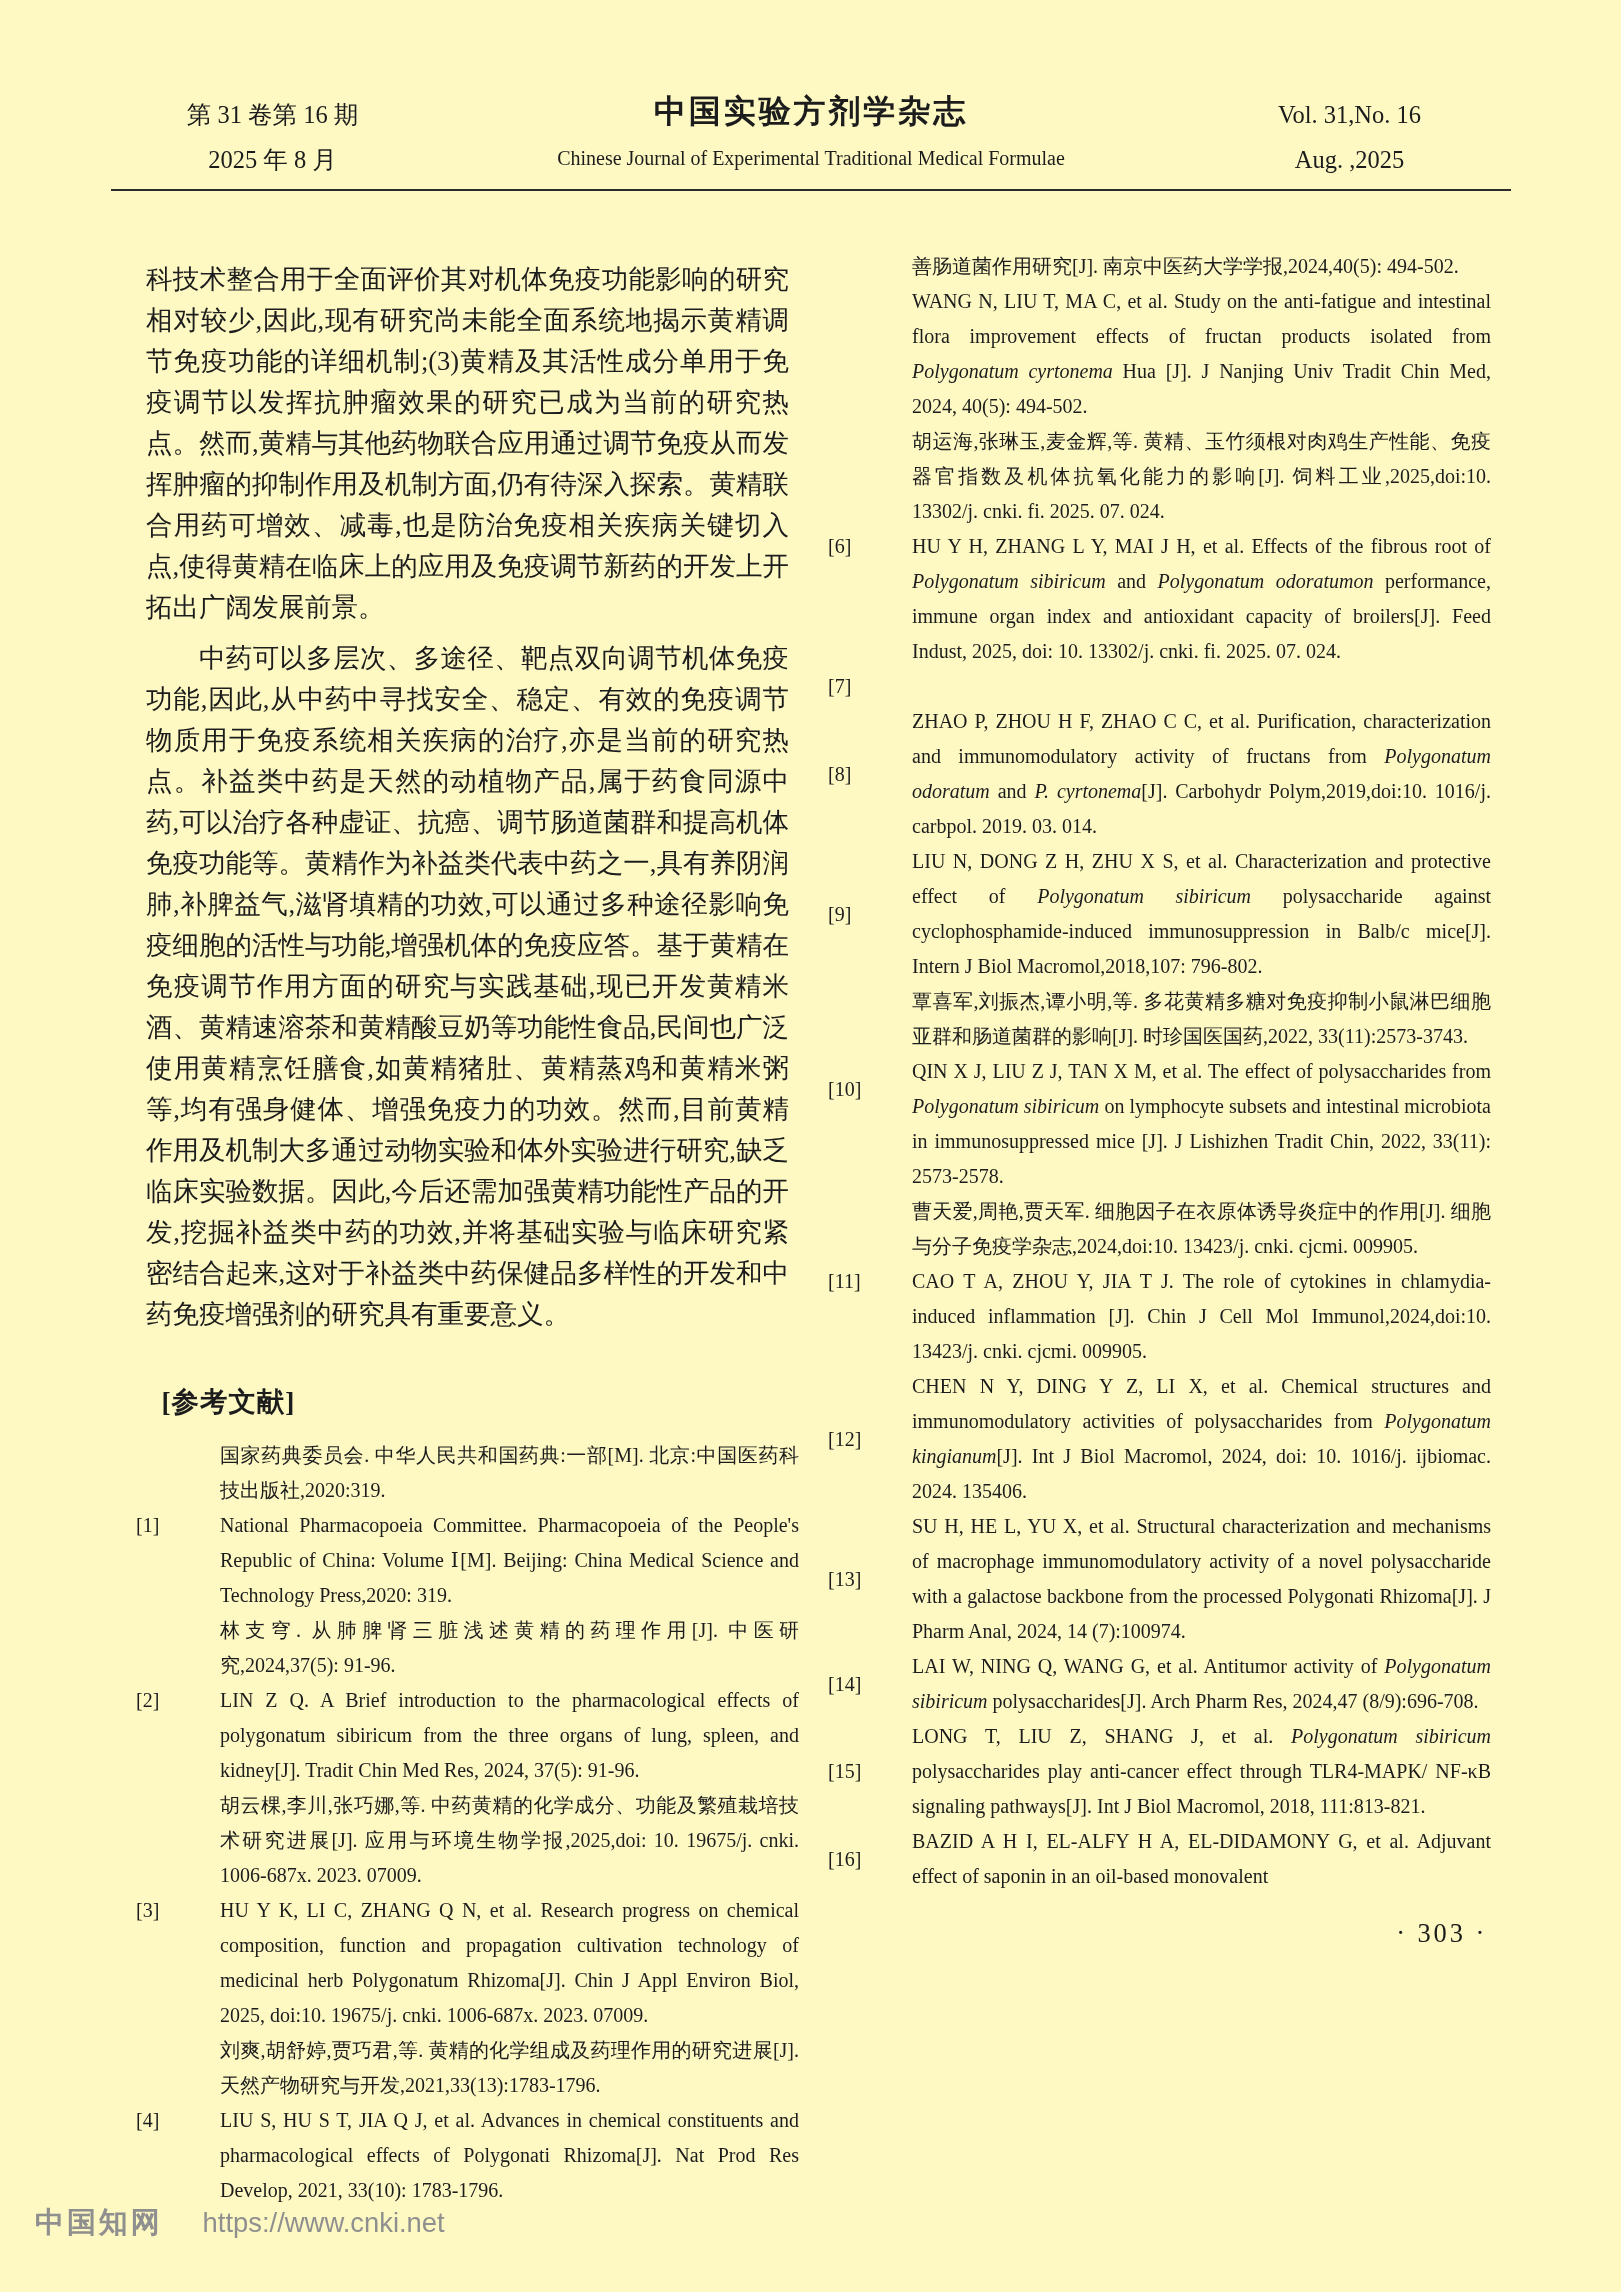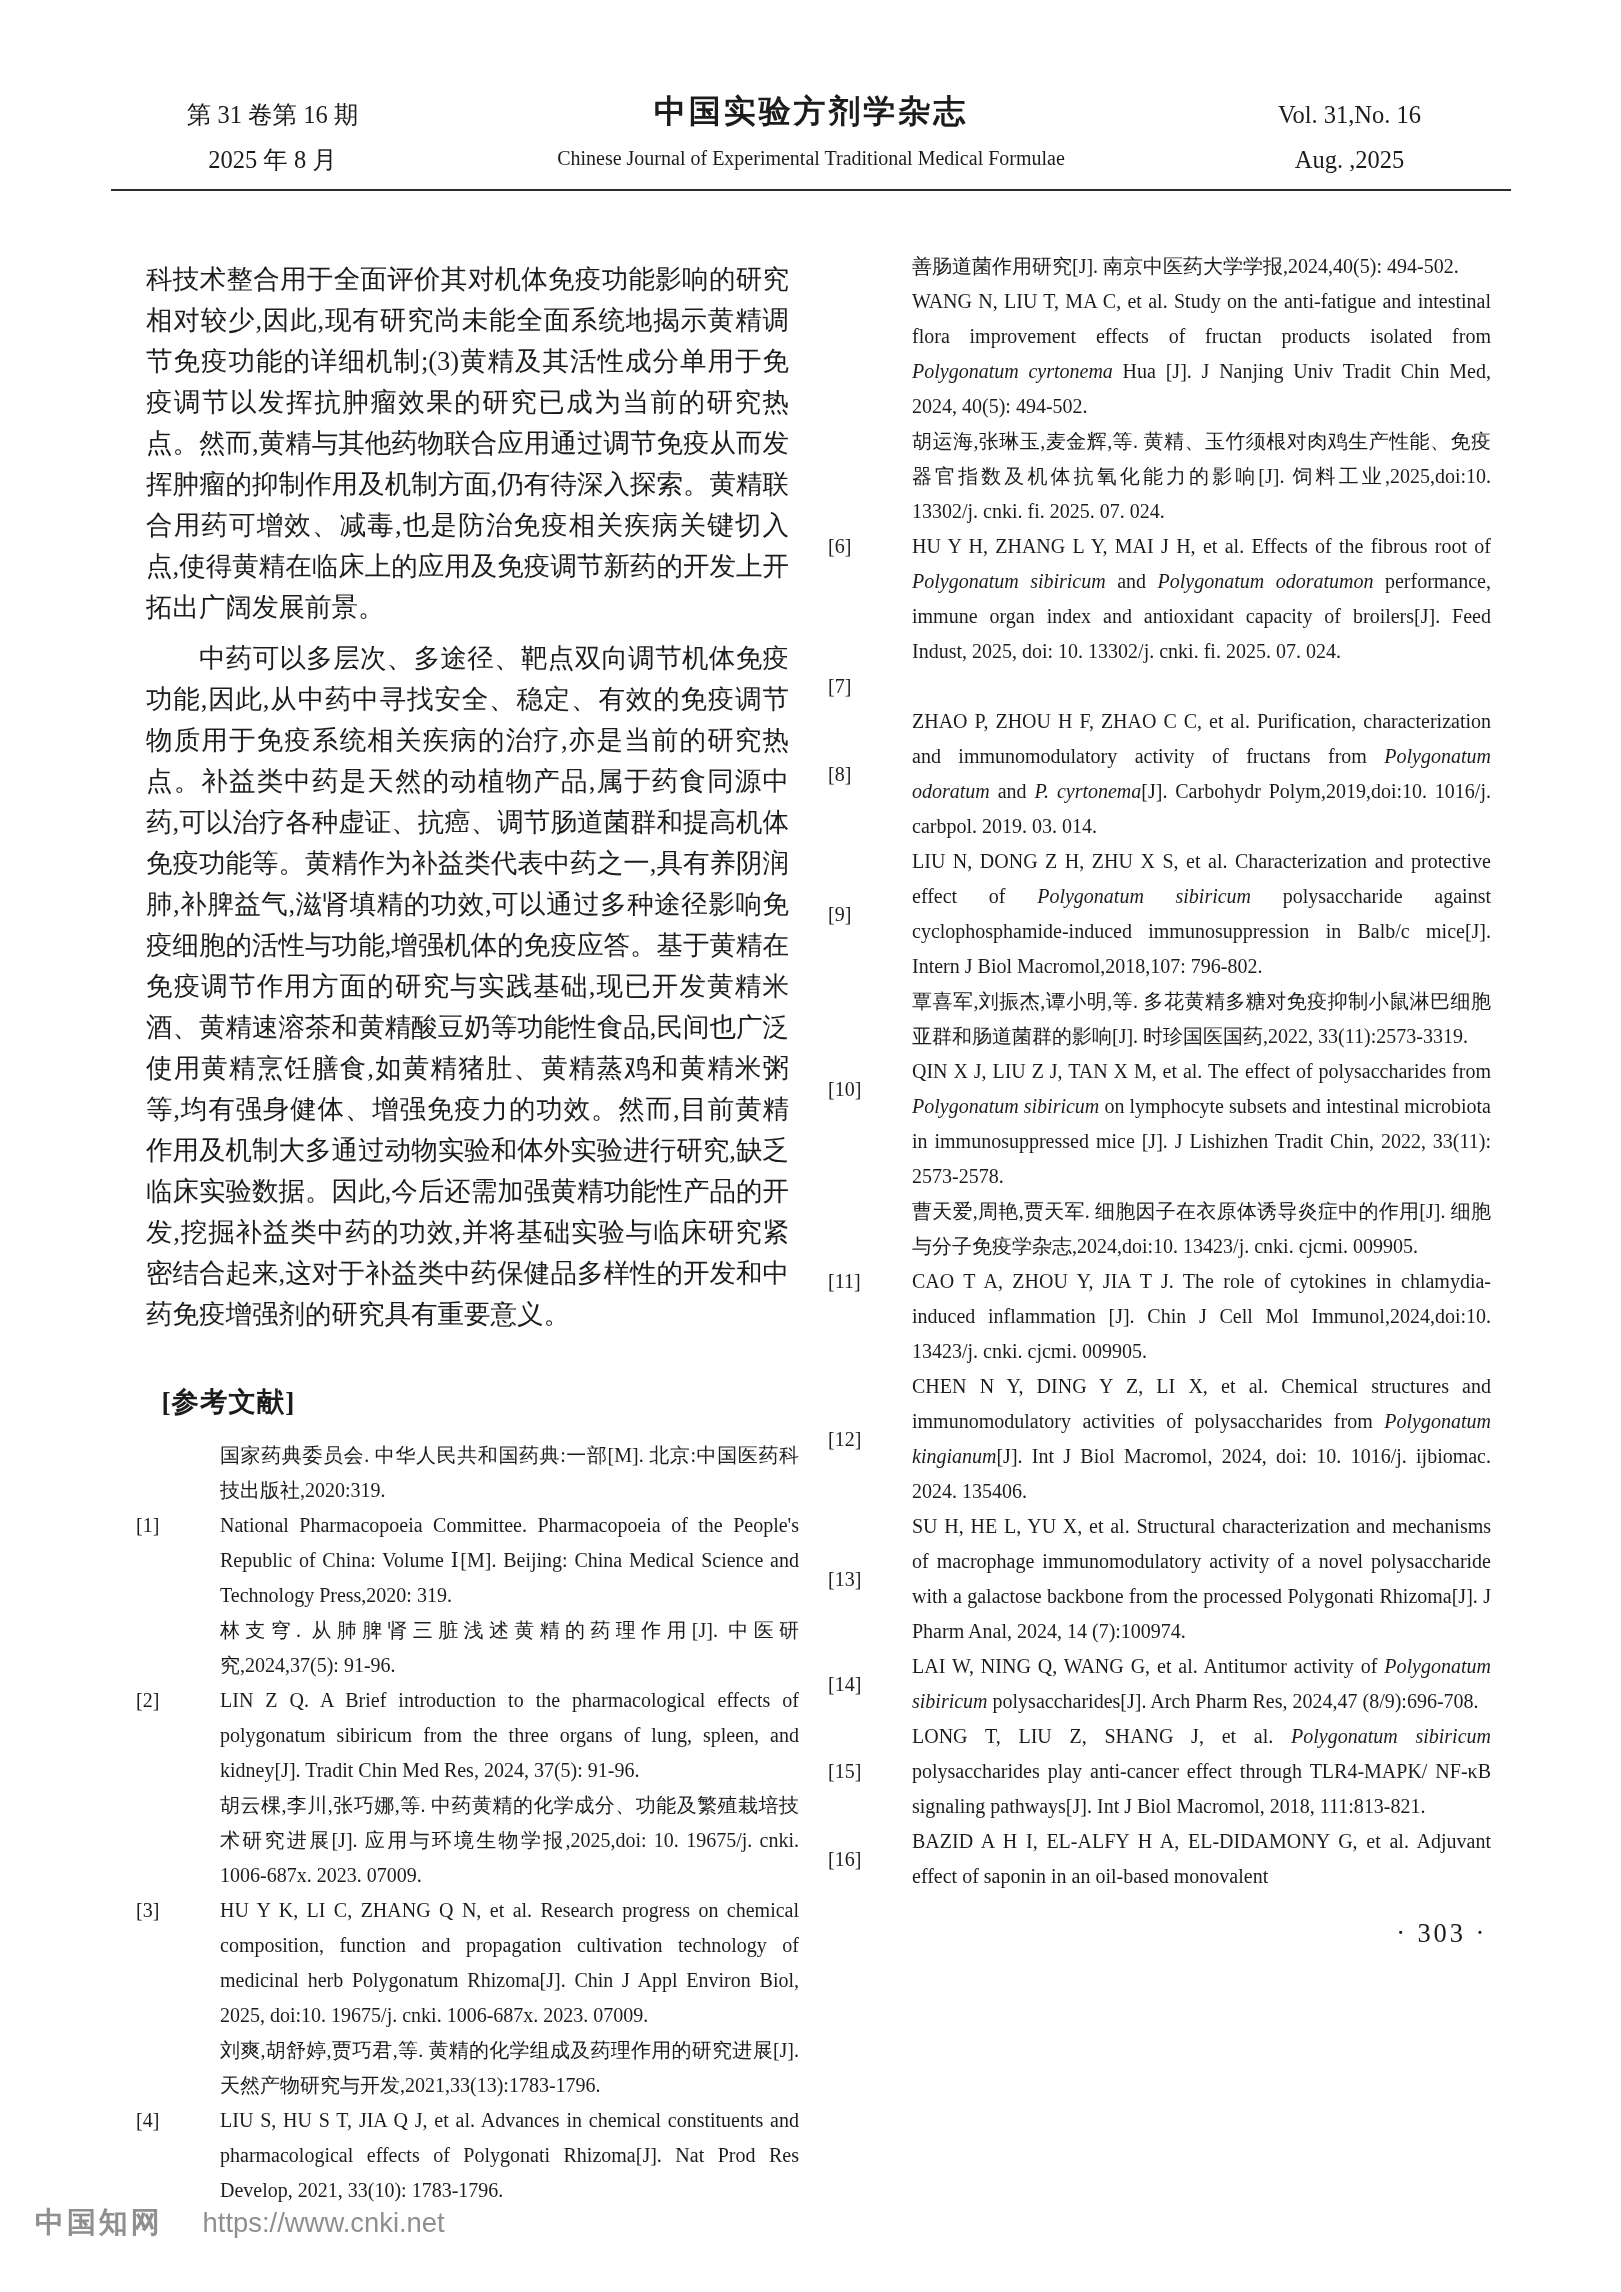--- a/index.html
+++ b/index.html
@@ -1,20 +1,20 @@
 <!DOCTYPE html>
 <html><head>
 <meta charset="utf-8">
 <style>
   html,body{margin:0;padding:0;}
   body{background:#e8e8e6;}
   .page{
     position:relative;
     width:1621px;height:2293px;
-    background:#ffffff;
+    background:#fef9c3;
     font-family:"Liberation Serif","DejaVu Serif",serif;
     color:#1c1c1c;
     overflow:hidden;
   }
   
   .header{
     position:absolute;top:94px;left:111px;width:1400px;
     display:grid;grid-template-columns:323px 1fr 323px;
     align-items:end;row-gap:13.7px;
     padding-bottom:15.7px;
@@ -133,21 +133,21 @@
           </div>
           <div class="ref">
             <span class="ref-label">[9]</span>
             <div class="ref-body">
               <div class="blk">LIU N, DONG Z H, ZHU X S, et al. Characterization and protective effect of <i>Polygonatum sibiricum</i> polysaccharide against cyclophosphamide-induced immunosuppression in Balb/c mice[J]. Intern J Biol Macromol,2018,107: 796-802.</div>
             </div>
           </div>
           <div class="ref">
             <span class="ref-label">[10]</span>
             <div class="ref-body">
-              <div class="blk">覃喜军,刘振杰,谭小明,等. 多花黄精多糖对免疫抑制小鼠淋巴细胞亚群和肠道菌群的影响[J]. 时珍国医国药,2022, 33(11):2573-3319.</div>
+              <div class="blk">覃喜军,刘振杰,谭小明,等. 多花黄精多糖对免疫抑制小鼠淋巴细胞亚群和肠道菌群的影响[J]. 时珍国医国药,2022, 33(11):2573-3743.</div>
               <div class="blk">QIN X J, LIU Z J, TAN X M, et al. The effect of polysaccharides from <i>Polygonatum sibiricum</i> on lymphocyte subsets and intestinal microbiota in immunosuppressed mice [J]. J Lishizhen Tradit Chin, 2022, 33(11): 2573-2578.</div>
             </div>
           </div>
           <div class="ref">
             <span class="ref-label">[11]</span>
             <div class="ref-body">
               <div class="blk">曹天爱,周艳,贾天军. 细胞因子在衣原体诱导炎症中的作用[J]. 细胞与分子免疫学杂志,2024,doi:10. 13423/j. cnki. cjcmi. 009905.</div>
               <div class="blk">CAO T A, ZHOU Y, JIA T J. The role of cytokines in chlamydia-induced inflammation [J]. Chin J Cell Mol Immunol,2024,doi:10. 13423/j. cnki. cjcmi. 009905.</div>
             </div>
           </div>

